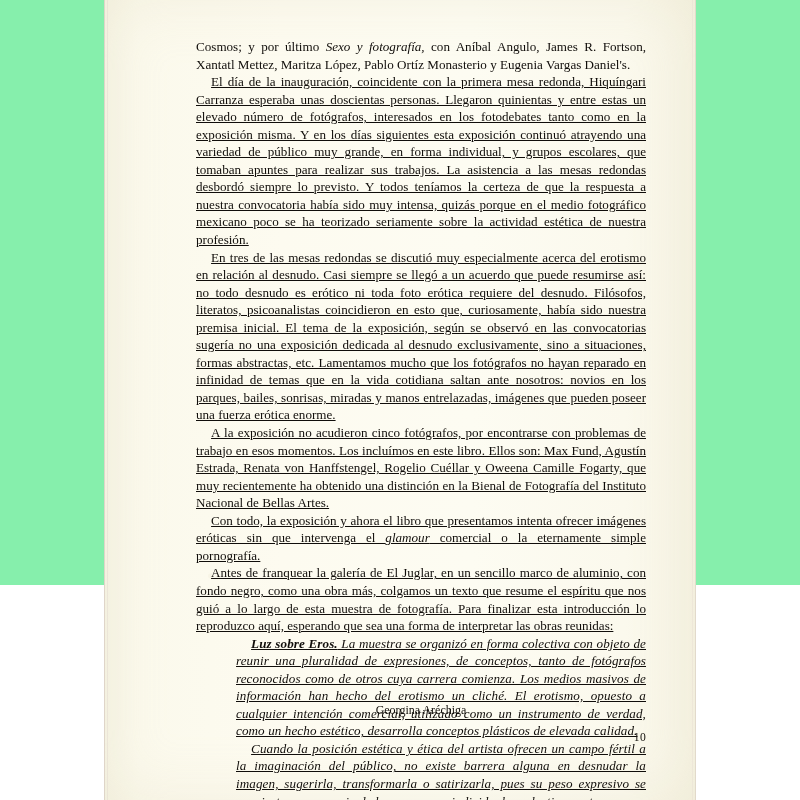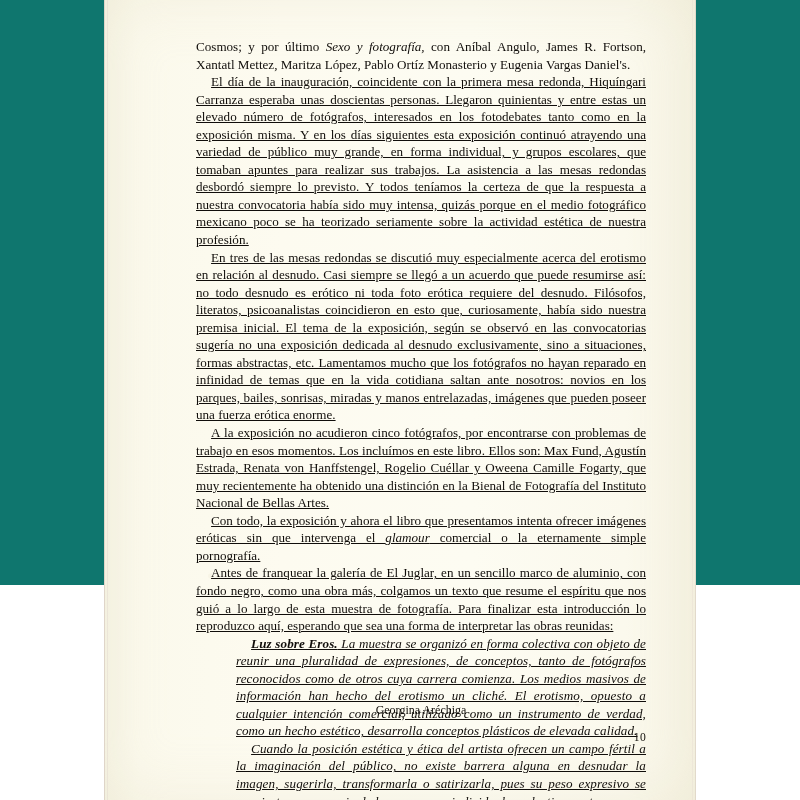--- a/index.html
+++ b/index.html
@@ -11,21 +11,21 @@
     width: 800px;
     height: 800px;
     overflow: hidden;
     font-family: "Liberation Serif", "DejaVu Serif", serif;
   }
 
   #scan {
     position: relative;
     width: 800px;
     height: 585px;
-    background: #0f766e;
+    background: #86efac;
   }
 
   
   #page {
     position: absolute;
     left: 104px;
     top: 0px;
     width: 592px;
     height: 800px;
     background:

